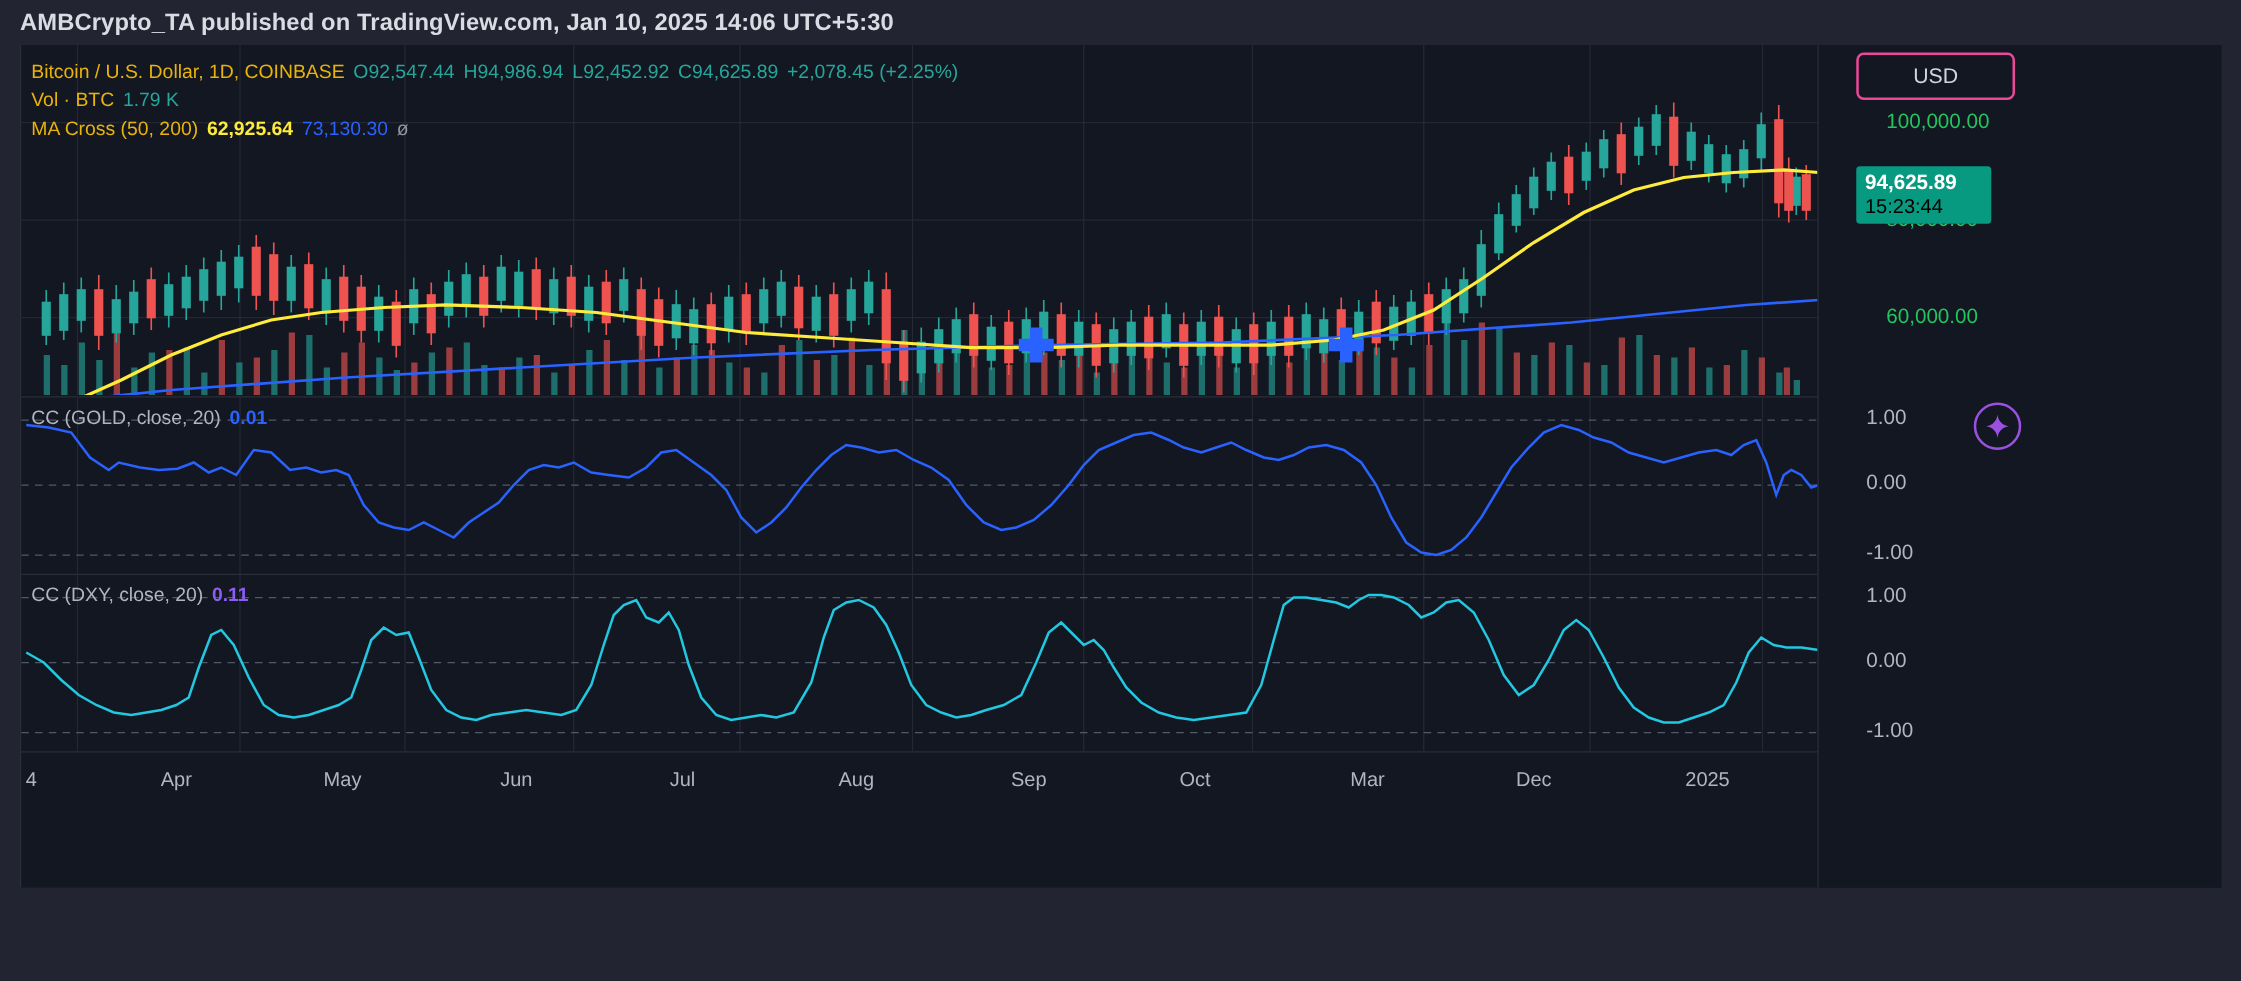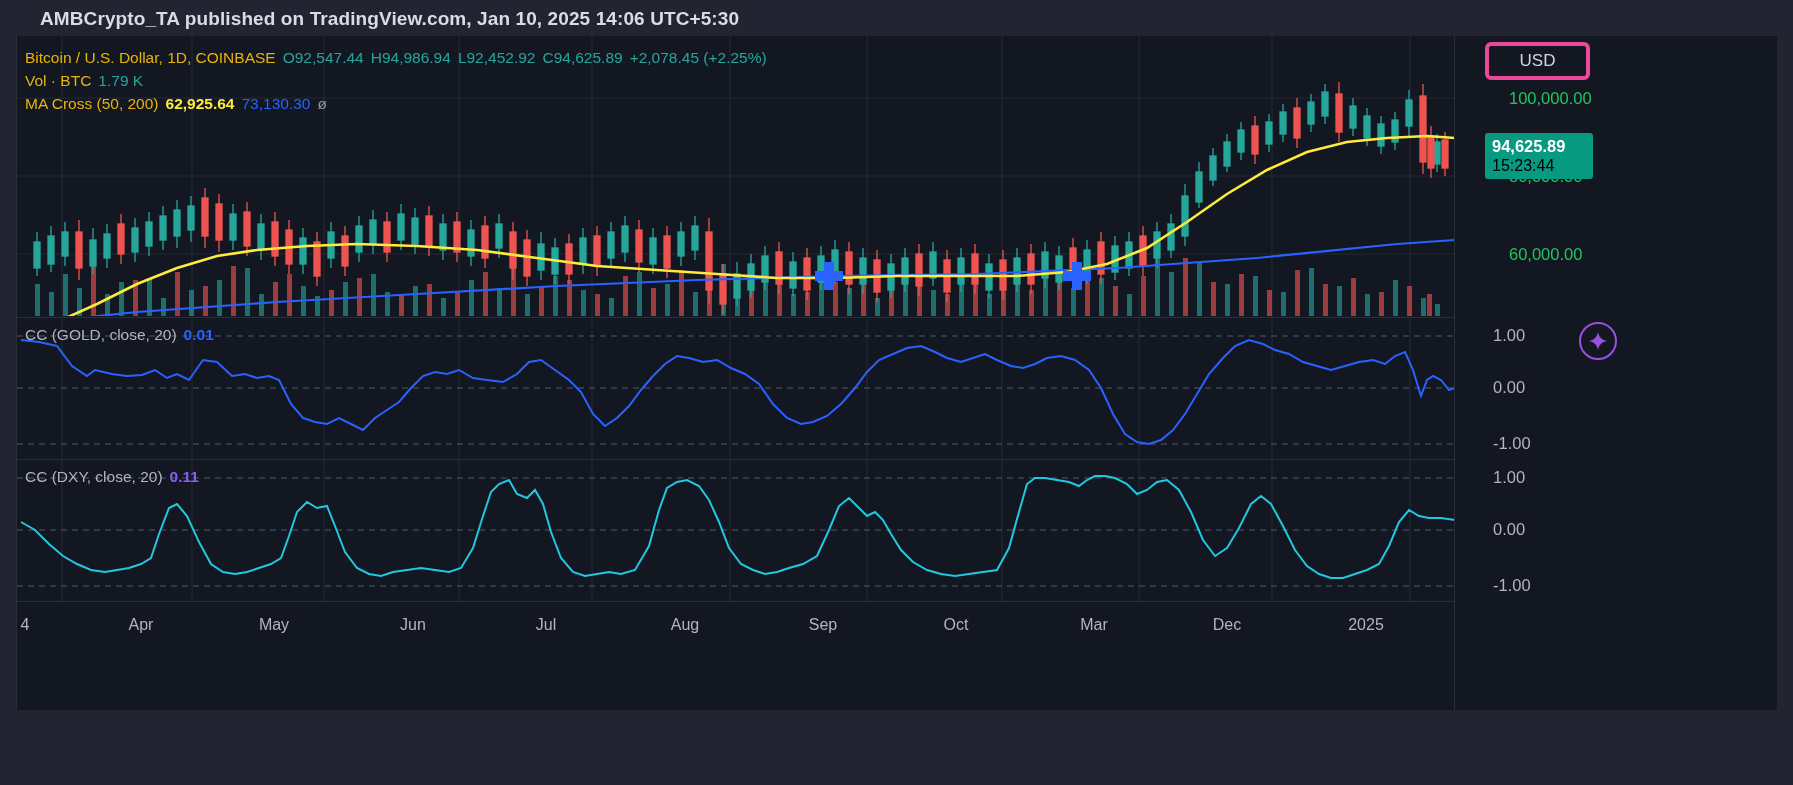--- a/index.html
+++ b/index.html
@@ -8,21 +8,21 @@
     background: #222531;
     font-family: "Liberation Sans", sans-serif;
     overflow: hidden;
   }
   #root { position: relative; width: 1793px; height: 785px; background: #222531; }
 
   
   .publisher {
     position: absolute; left: 16px; top: 8px;
     font-size: 19px; font-weight: 700; color: #d9dce3;
-    letter-spacing: .1px; white-space: nowrap; margin-left: 24px;
+    letter-spacing: .1px; white-space: nowrap;
   }
 
   
   .chart-frame {
     position: absolute; left: 16px; top: 36px;
     width: 1761px; height: 674px;
     background: #131722;
     border-left: 1px solid #2a2e39;
   }
   .price-pane  { position:absolute; left:0; top:0;   width:1438px; height:280px; }
@@ -53,22 +53,22 @@
   
   .scale-lbl {
     position:absolute; left:38px; font-size:16.5px; color:#22c55e;
     transform:translateY(-50%); white-space:nowrap;margin-left:16px;
   }
   .ind-lbl {
     position:absolute; left:38px; font-size:16.5px; color:#b2b5be;
     transform:translateY(-50%); white-space:nowrap;
   }
   .usd-btn {
-    position:absolute; left:30px; top:6px; width:105px; height:38px;
-    border:4px solid #ec4899; border-radius:6px; background:#131722;
+    position:absolute; left:30px; top:6px; width:127px; height:38px;
+    border:2px solid #ec4899; border-radius:6px; background:#131722;
     color:#d1d4dc; font-size:17px; display:flex; align-items:center; justify-content:center;
   }
   .price-badge {
     position:absolute; left:30px; top:97px; width:108px; height:46px;
     background:#089981; border-radius:3px; color:#ffffff;
     display:flex; flex-direction:column; align-items:flex-start; justify-content:center;
     padding-left:7px;
   }
   .price-badge .pb-1 { font-size:16.5px; font-weight:700; line-height:20px; }
   .price-badge .pb-2 { font-size:16px; font-weight:400; line-height:20px; color:#000000; }

